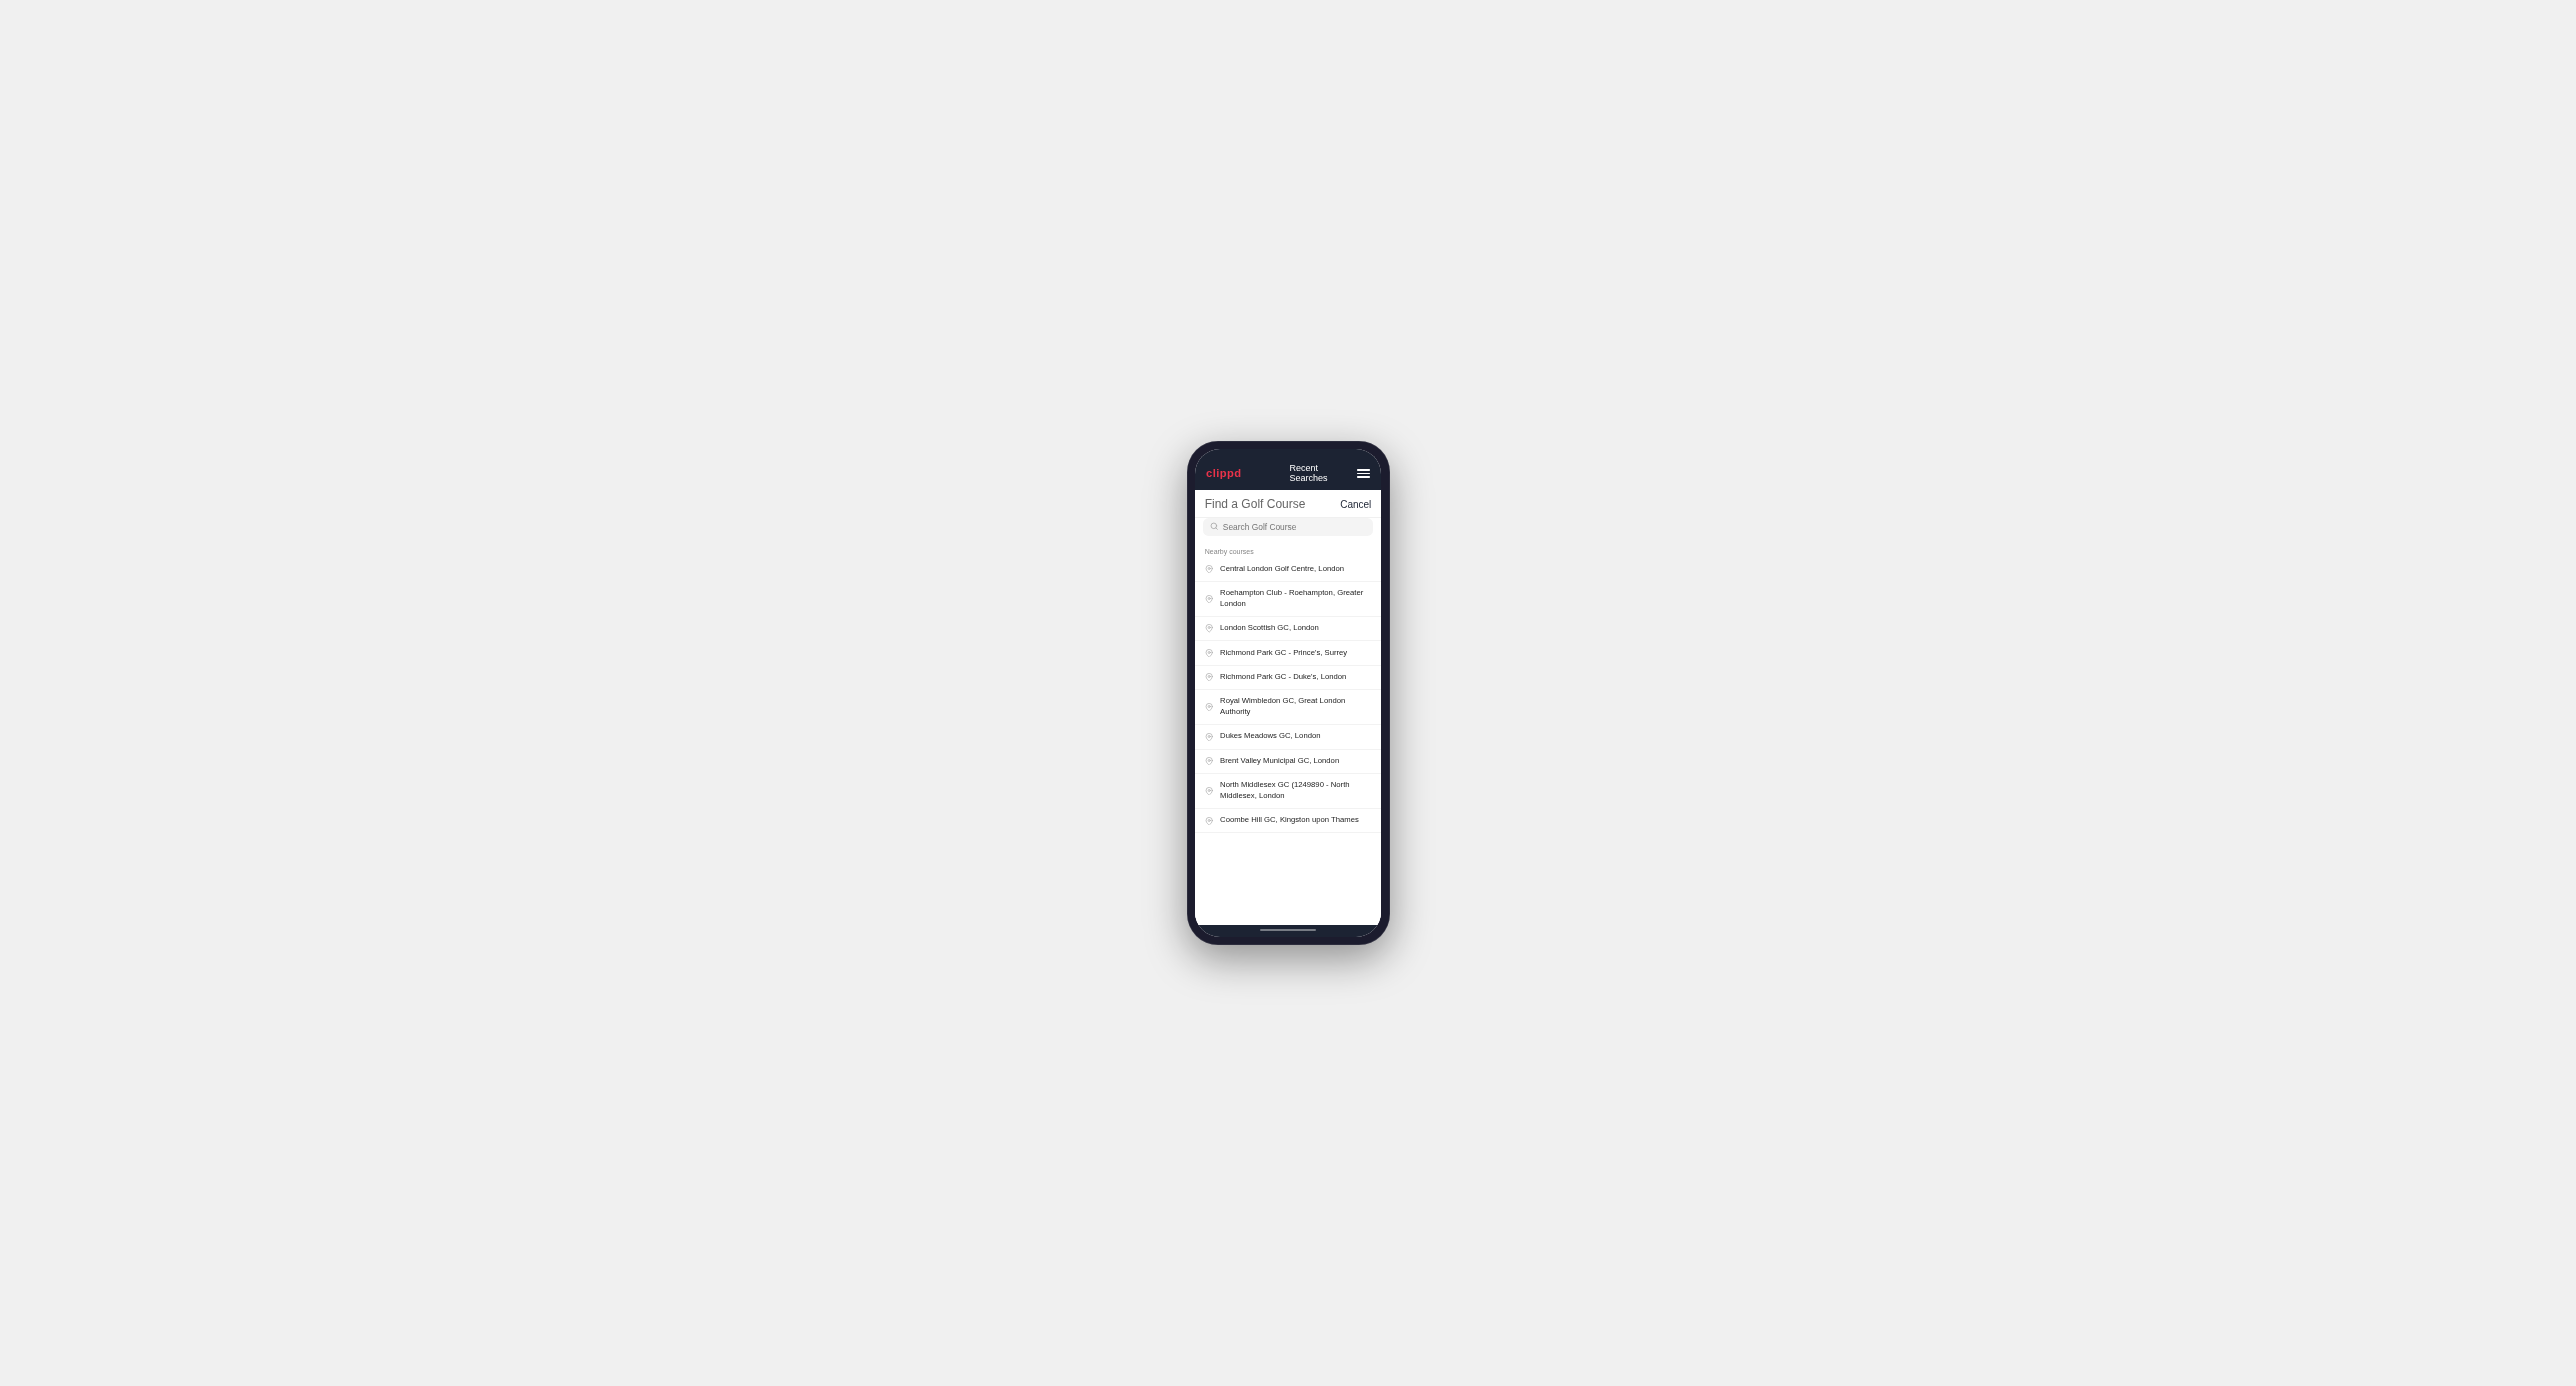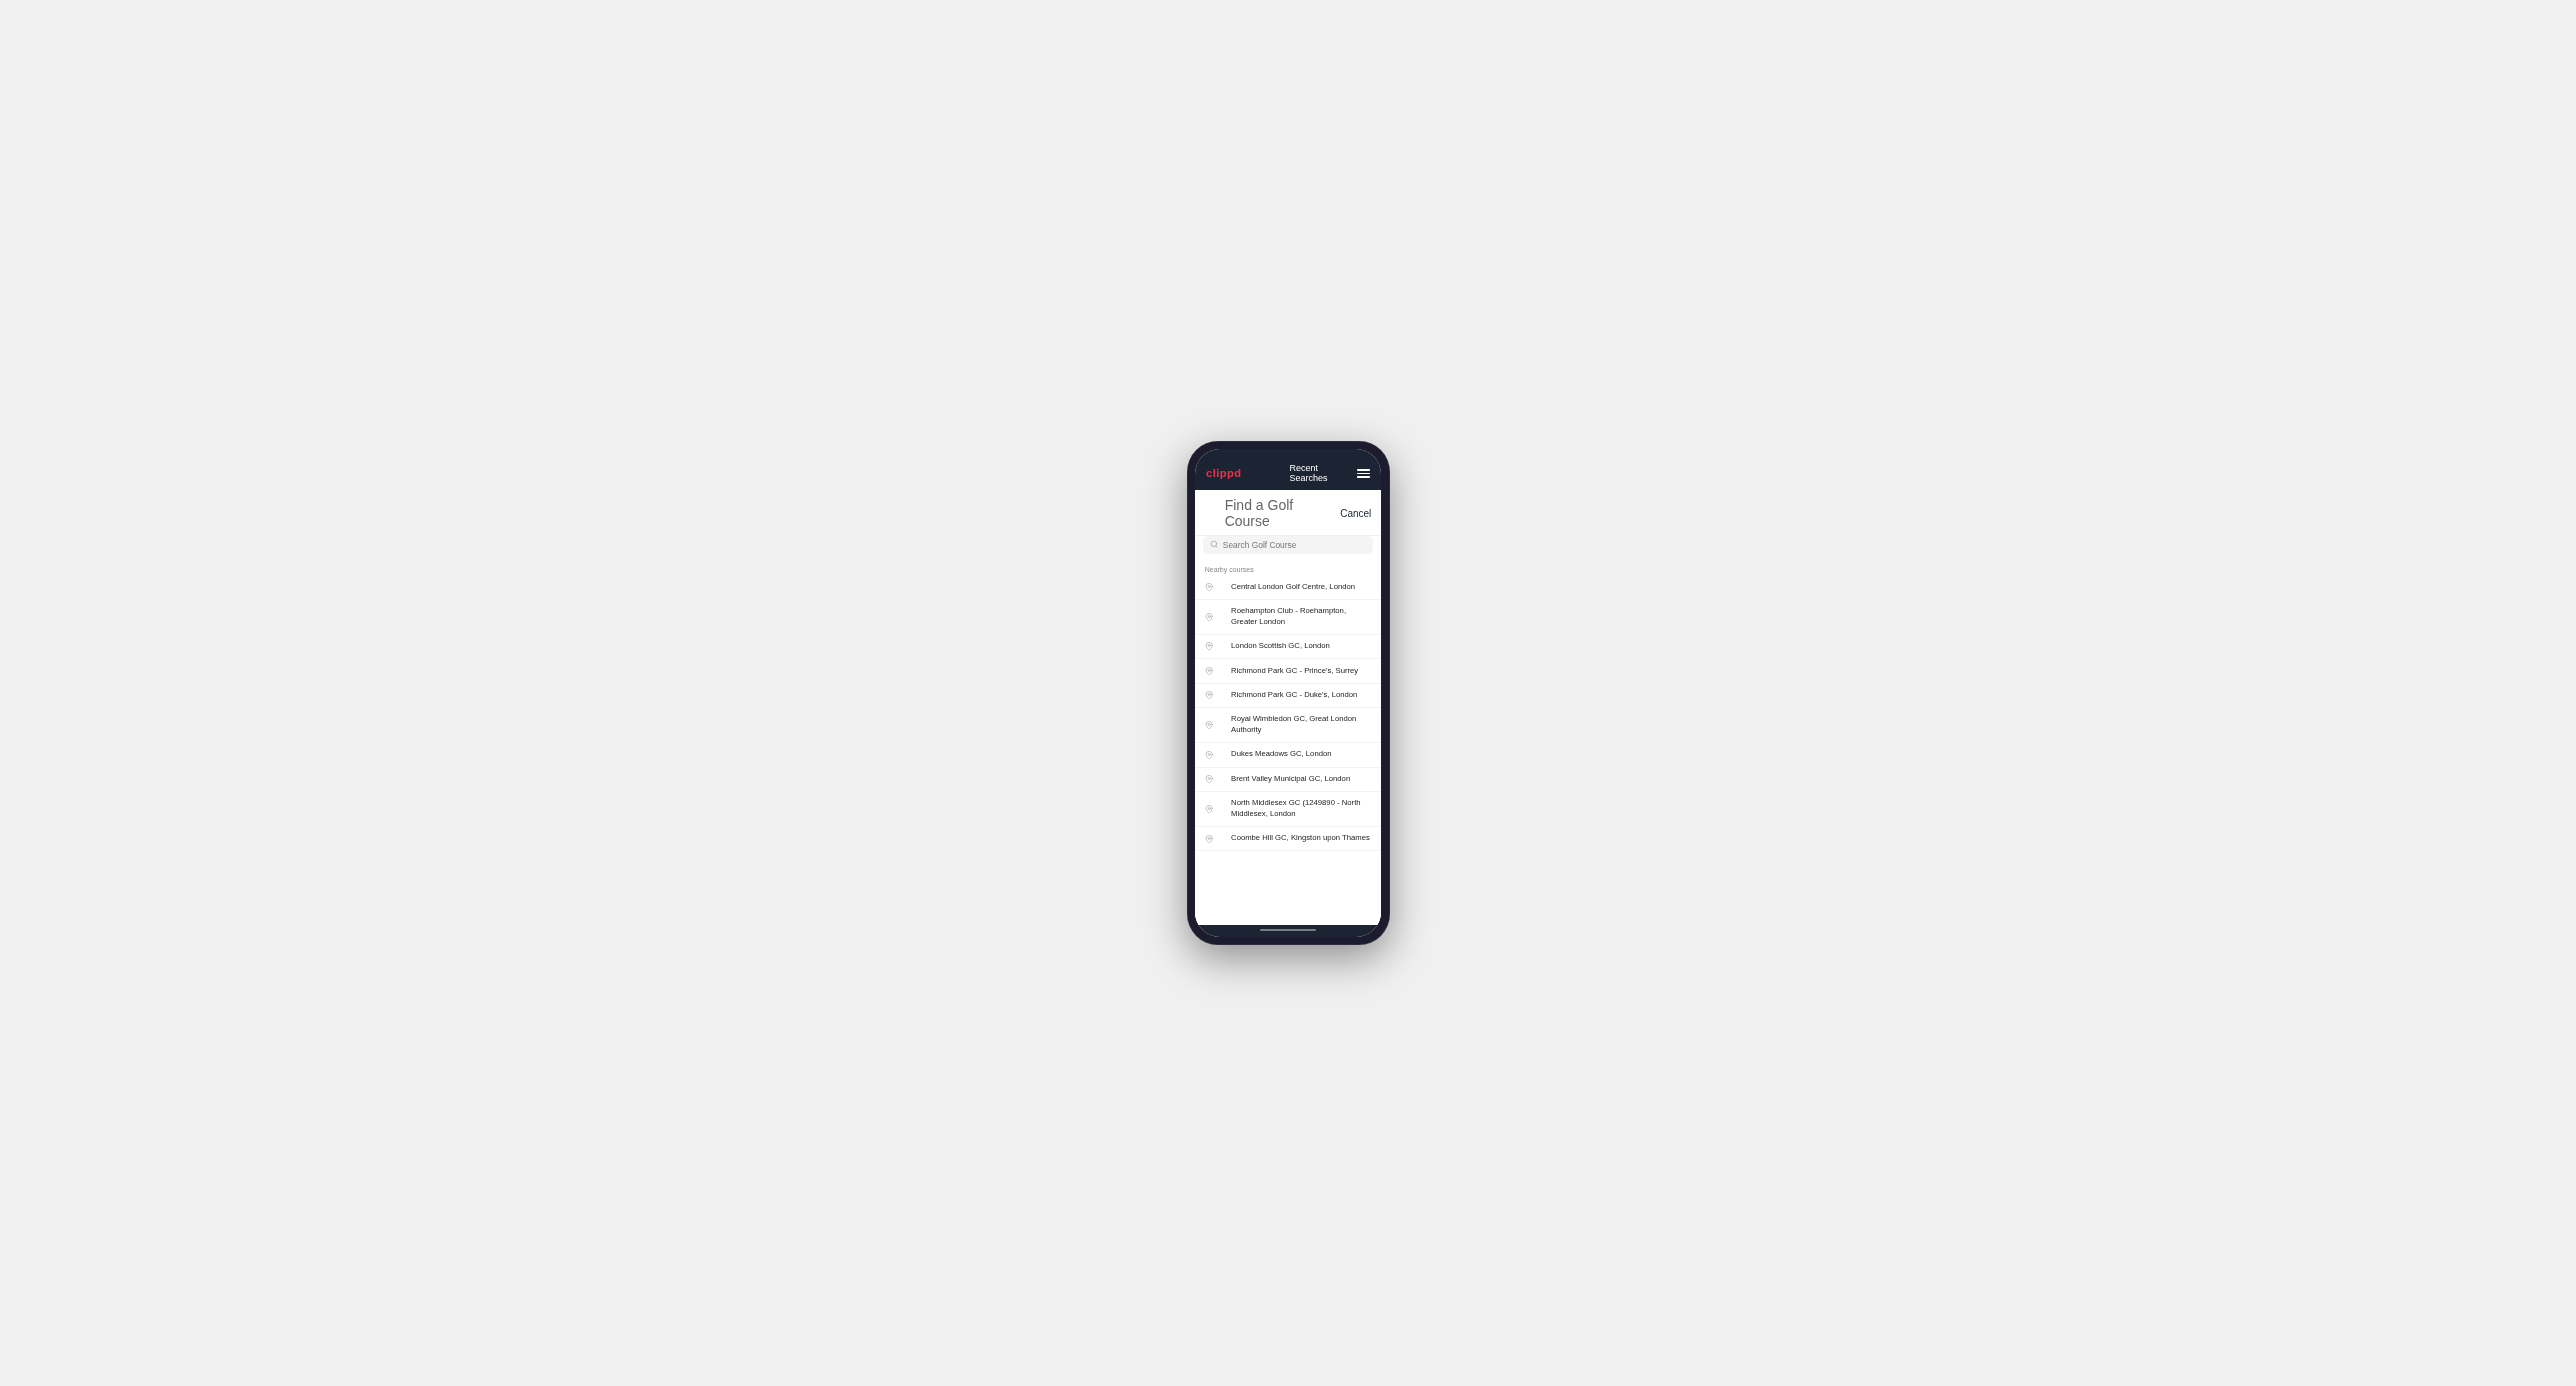--- a/index.html
+++ b/index.html
@@ -75,23 +75,22 @@
     }
     .find-bar {
       display: flex;
       align-items: center;
       justify-content: space-between;
       padding: 7px 9.8px 5.6px;
       background: #fff;
       border-bottom: 0.7px solid #f0f0f0;
     }
     .find-label {
-      font-size: 14px;
+      font-size: 12px;
       color: #666;
-      margin-left: 20px;
     }
     .cancel-btn {
       font-size: 10px;
       color: #1c2333;
       font-weight: 500;
       cursor: pointer;
     }
     .search-box {
       padding: 0 8.4px 7px;
       background: #fff;
@@ -126,21 +125,21 @@
     .course-list {
       flex: 1;
       overflow-y: auto;
       background: #fff;
     }
     .course-item {
       display: flex;
       align-items: center;
       padding: 6.3px 9.8px;
       border-bottom: 0.7px solid #f2f2f2;
-      gap: 18px;
+      gap: 7px;
       cursor: pointer;
     }
     .pin-icon {
       flex-shrink: 0;
       color: #aaa;
     }
     .course-name {
       font-size: 7.7px;
       color: #222;
       line-height: 1.4;

